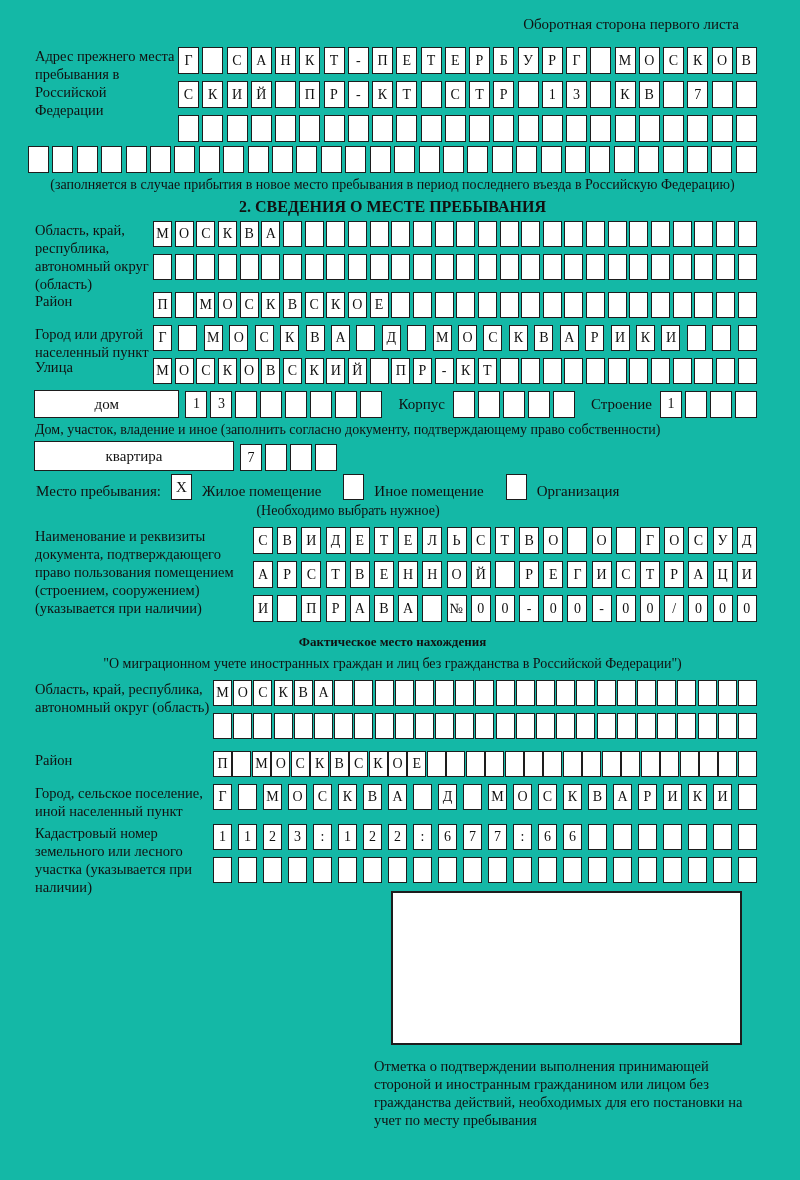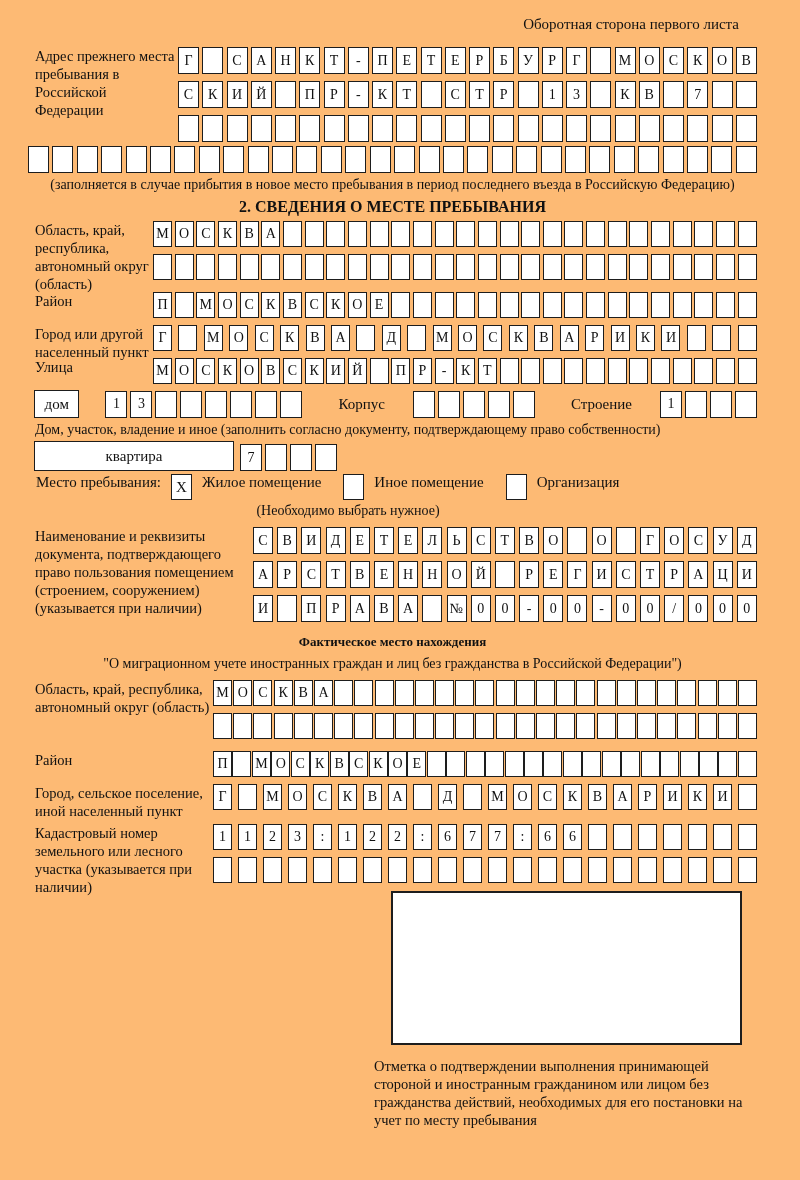--- a/index.html
+++ b/index.html
@@ -1,19 +1,19 @@
 <!DOCTYPE html>
 <html><head>
 <meta charset="utf-8">
 <style>
   html,body { margin:0; padding:0; background:#ffffff; }
   .sheet {
     position:relative; width:800px; height:1180px; box-sizing:border-box;
     padding:14px 43px 0 28px; overflow:hidden;
-    font-family:"Liberation Serif","DejaVu Serif",serif; color:#111; background:#fdba74;
+    font-family:"Liberation Serif","DejaVu Serif",serif; color:#111; background:#14b8a6;
   }
   .header-note { text-align:right; font-size:15px; margin:2px 18px 14px 0; }
 
   
   .grow { display:flex; justify-content:space-between; }
   .cell {
     box-sizing:border-box; width:19px; height:26px; border:1.6px solid #1d1d1d;
     display:flex; align-items:center; justify-content:center;
     font-size:14px; background:#fff; flex:0 0 auto;
   }
@@ -34,30 +34,30 @@
   .f-prev { margin-top:6px; }
   .full-row { margin-top:4px; }
   .note { font-size:14px; line-height:17px; }
   .center { text-align:center; }
   .note1 { margin-top:3px; }
   .sec-title { text-align:center; font-weight:bold; font-size:16px; margin:5px 0; }
   .f-oblast2 { margin-bottom:12px; }
   .f-rayon2, .f-gorod2 { margin-bottom:7px; }
   .f-ulitsa { margin-bottom:6px; }
 
-  .dom-row { display:flex; align-items:center; margin:0 0 3px 6px;gap:20px; }
+  .dom-row { display:flex; align-items:center; margin:0 0 3px 6px; }
   .wide-box { box-sizing:border-box; border:1.6px solid #1d1d1d; display:flex; align-items:center; justify-content:center; font-size:15px; background:#fff; }
   .dom-box { width:160px; height:28px; margin-right:6px; }
   .kv-box  { width:200px; height:30px; margin-right:6px; }
   .inline-label { font-size:15px; margin:0 8px 0 16px;text-align:center; }
   .note-dom { margin:0 0 3px 7px; }
   .kv-row { display:flex; align-items:flex-end; margin:0 0 3px 6px; }
   .note-kv { margin:0 0 6px 7px; }
 
-  .stay-row { display:flex; align-items:flex-start; margin:0 0 2px 8px; font-size:15px; }
+  .stay-row { display:flex; align-items:flex-end; margin:0 0 2px 8px; font-size:15px; }
   .stay-label { margin-right:10px; }
   .chk { box-sizing:border-box; width:21px; height:26px; border:1.6px solid #1d1d1d; display:flex; align-items:center; justify-content:center; font-size:15px; margin-right:10px; background:#fff; }
   .opt-label { margin-right:22px; }
   .note-stay { margin-bottom:8px; width:640px; }
 
   .f-doc { margin-top:6px; }
   .sub-title { text-align:center; font-weight:bold; font-size:13px; margin:12px 0 5px; }
   .note5 { margin-bottom:8px; }
   .f-oblastF { margin-bottom:12px; }
   .f-rayonF, .f-gorodF { margin-bottom:7px; }

